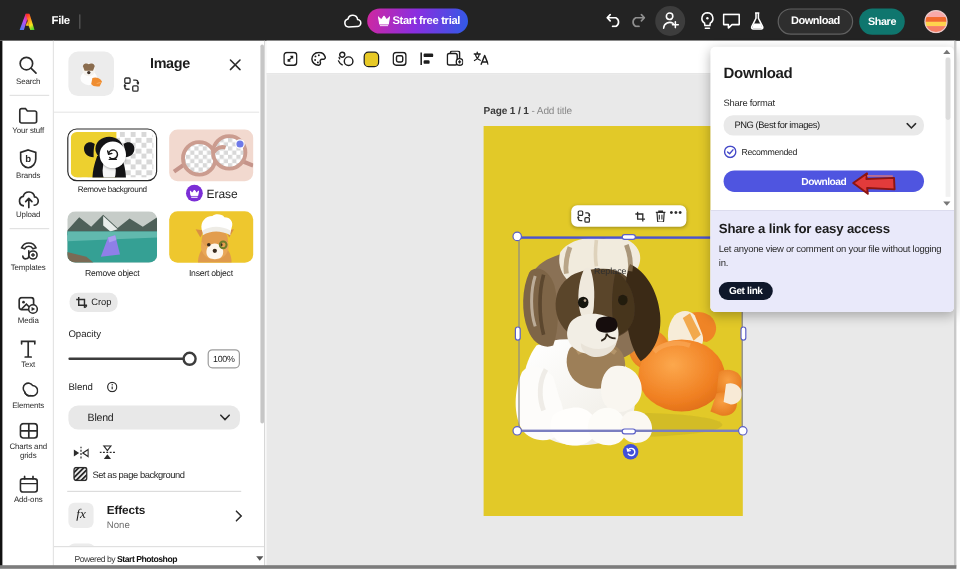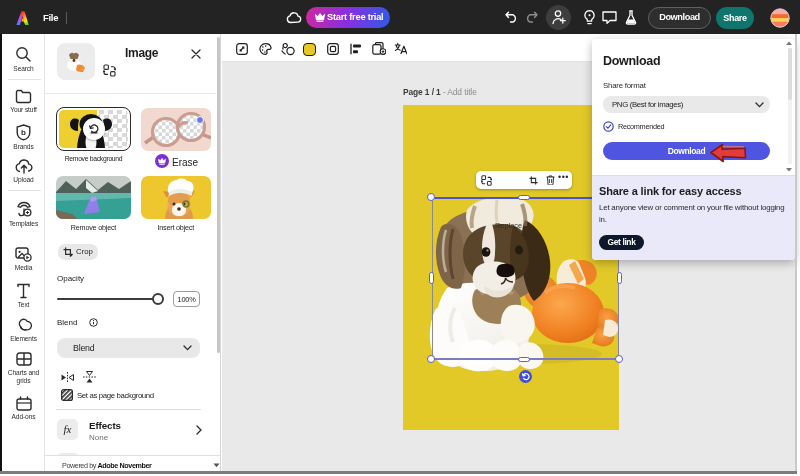--- a/index.html
+++ b/index.html
@@ -329,21 +329,21 @@
     <div class="abs" style="left:12px;top:385px;width:21px;height:21px;background:#ececec;border-radius:5px;text-align:center;font-style:italic;font-size:11px;color:#1c1c1c;line-height:20px;font-family:'Liberation Serif',serif;">fx</div>
     <div class="abs" style="left:44px;top:386px;font-size:9.8px;font-weight:bold;color:#1c1c1c;letter-spacing:-0.1px;">Effects</div>
     <div class="abs" style="left:44px;top:398.5px;font-size:8px;color:#6e6e6e;">None</div>
     <svg class="abs" style="left:151px;top:391px" width="6" height="10" viewBox="0 0 6 10">
         <path d="M1 1 L5 5 L1 9" fill="none" stroke="#2c2c2c" stroke-width="1.3" stroke-linecap="round"></path>
       </svg>
 
     <div class="abs" style="left:12px;top:419px;width:22px;height:10px;background:#ececec;border-radius:5px 5px 0 0;"></div>
 
     <div class="abs" style="left:0;top:421px;width:176px;height:17px;background:#fff;border-top:1px solid #e0e0e0;"></div>
-    <div class="abs" style="left:17px;top:427px;font-size:7.2px;color:#3c3c3c;letter-spacing:-0.4px;">Powered by <b style="color:#111;">Adobe November</b></div>
+    <div class="abs" style="left:17px;top:427px;font-size:7.2px;color:#3c3c3c;letter-spacing:-0.4px;">Powered by <b style="color:#111;">Start Photoshop</b></div>
     <svg class="abs" style="left:168px;top:429px" width="7" height="5" viewBox="0 0 7 5">
         <path d="M0.5 0.5 L3.5 4.2 L6.5 0.5 Z" fill="#555"></path>
       </svg>
 
     <div class="abs" style="left:171.5px;top:3px;width:3.5px;height:316px;background:#c6c6c6;border-radius:2px;"></div>
   </div>
 
   <div class="abs" id="canvas" style="left:222px;top:34px;width:574px;height:438px;background:#e9e9e9;"></div>
   <div class="abs" id="canvastoolbar" style="left:222px;top:34px;width:574px;height:28px;background:#fff;border-bottom:1px solid #e2e2e2;"></div>
 

